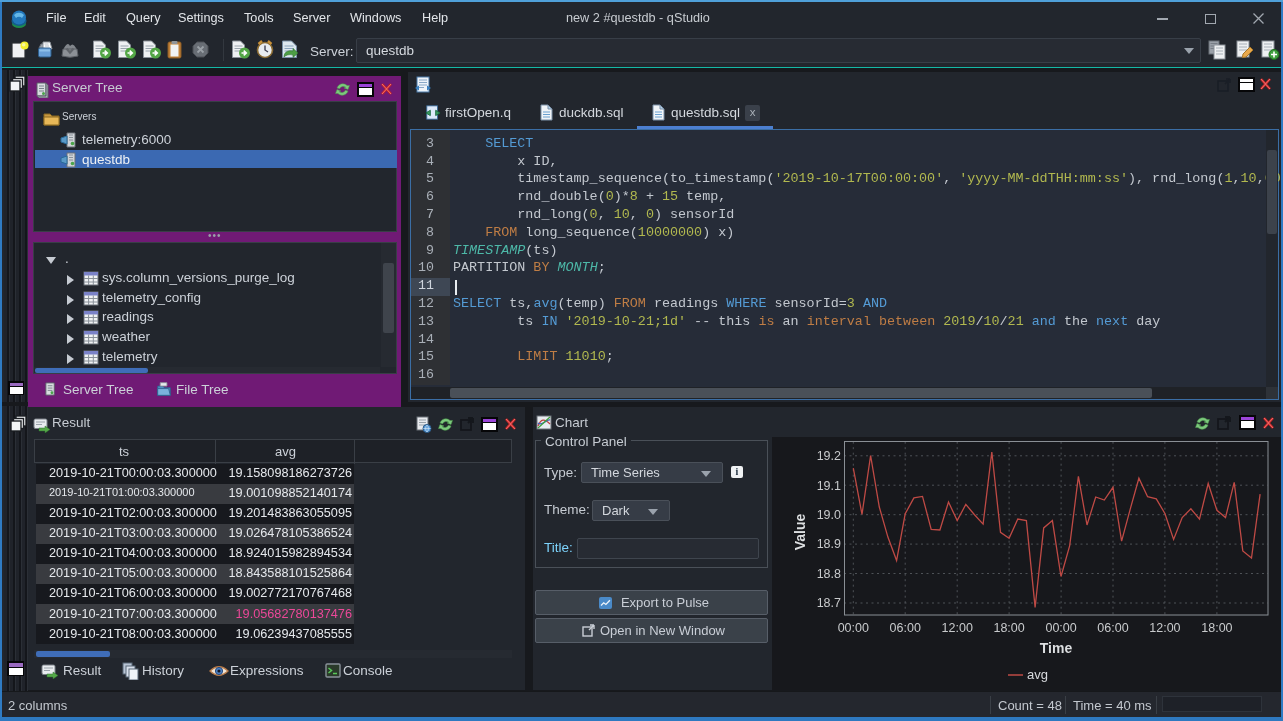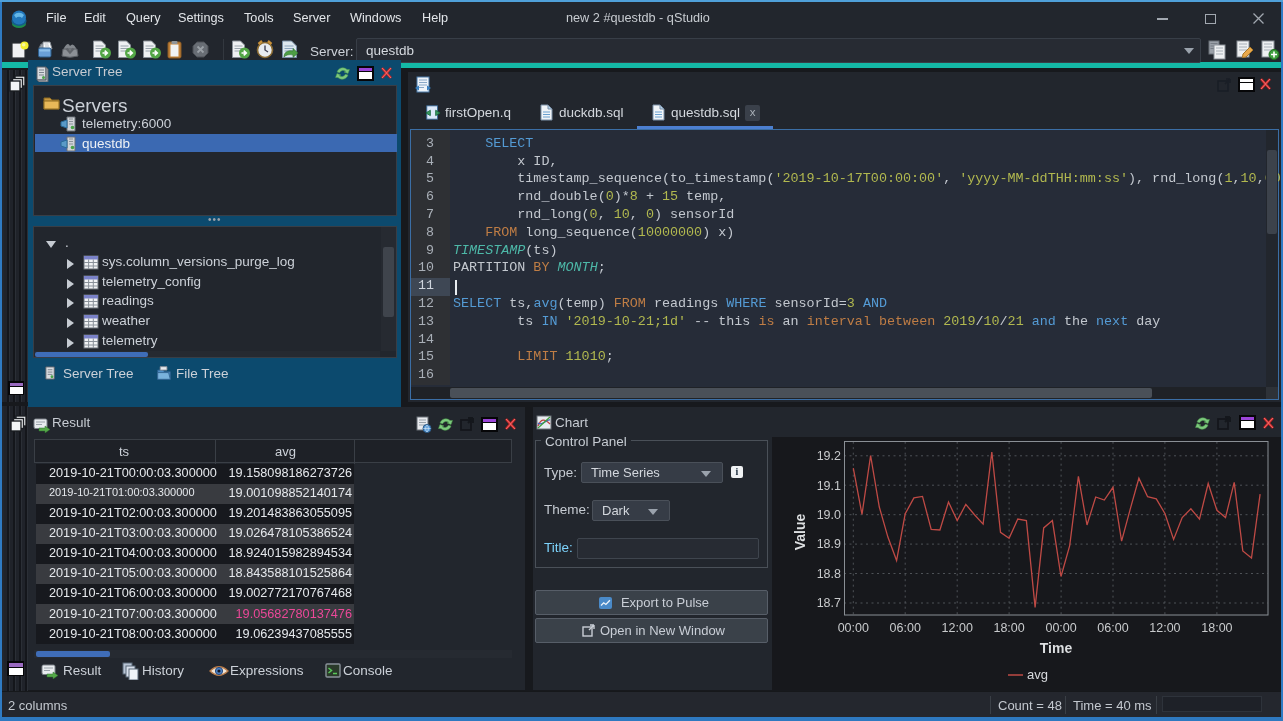--- a/index.html
+++ b/index.html
@@ -10,26 +10,26 @@
 .txt{color:#ccd1d8;font-size:13px;white-space:pre;}
 
 #topborder{left:0;top:0;width:1283px;height:2px;background:#4fa0d9;}
 #leftborder{left:0;top:2px;width:2px;height:717px;background:#2f7bc3;}
 #rightborder{left:1281px;top:2px;width:2px;height:717px;background:#2f7bc3;}
 #botborder{left:0;top:717px;width:1283px;height:4px;background:#2e79c0;}
 
 #titlebar{left:2px;top:2px;width:1279px;height:33px;background:#22262d;}
 .menuitem{position:absolute;top:9px;color:#e2e5e9;font-size:12.7px;}
 
-#toolbar{left:2px;top:35px;width:1279px;height:33px;background:#22262d;border-bottom:6px solid #14b8a6;}
+#toolbar{left:2px;top:35px;width:1279px;height:33px;background:#22262d;border-bottom:1px solid #14b8a6;}
 
 #dockstrip1{left:2px;top:70px;width:26px;height:332px;background:#22262d;}
 #dockstrip2{left:2px;top:406px;width:26px;height:285px;background:#22262d;}
 .stripes{width:24px;background:repeating-linear-gradient(90deg,#20232a 0 3.5px,#14161b 3.5px 5px,#2b2f36 5px 6px);}
-#leftpanel{left:28px;top:60px;width:373px;height:420px;background:#0c4a6e;}
+#leftpanel{left:28px;top:76px;width:373px;height:420px;background:#701a75;}
 #docpanel{left:408px;top:72px;width:873px;height:330px;background:#22262d;}
 #resultpanel{left:28px;top:407px;width:497px;height:283px;background:#22262d;}
 #chartpanel{left:533px;top:407px;width:748px;height:283px;background:#22262d;}
 #statusbar{left:2px;top:691px;width:1279px;height:26px;background:#24272e;border-top:1px solid #16181b;}
 
 #editor{position:absolute;left:2px;top:57px;width:869px;height:271px;background:#262c38;border:1px solid #3b6ea5;}
 #gutter{position:absolute;left:0;top:0;width:39px;height:255px;background:#2e3034;}
 .ln{position:absolute;left:0;width:23px;text-align:right;z-index:2;color:#a9afb7;font-family:"Liberation Mono",monospace;font-size:13.3px;}
 .cl{position:absolute;left:42px;font-family:"Liberation Mono",monospace;font-size:13.4px;white-space:pre;color:#c3c8cf;}
 .kb{color:#549bd5;} 
@@ -203,21 +203,21 @@
     <svg class="abs" style="left:352px;top:6px" width="13" height="14" viewBox="0 0 13 14">
       <path d="M2 2 L11 12 M11 2 L2 12" stroke="#cc2222" stroke-width="2.6"></path>
       <path d="M2 2 L11 12 M11 2 L2 12" stroke="#e88" stroke-width=".8"></path>
     </svg>
 
     <div class="abs" style="left:5px;top:25px;width:364px;height:131px;border:1px solid #383e46;background:#22262d">
       <svg class="abs" style="left:9px;top:10px" width="17" height="15" viewBox="0 0 17 15">
         <path d="M1 2 h6 l2 2 h7 v9 h-15 z" fill="#c89840" stroke="#8a6820"></path>
         <path d="M1 5 h15 v8 h-15 z" fill="#e8b858" stroke="#8a6820"></path>
       </svg>
-      <span class="abs" style="left:28px;top:9px;font-size:19px;color:#ccd1d8">Servers</span>
+      <span class="abs" style="left:28px;top:9px;font-size:10px;color:#ccd1d8">Servers</span>
       <svg class="abs" style="left:26px;top:30px" width="18" height="17" viewBox="0 0 18 17">
         <path d="M7 1 h8 v14 h-8 z" fill="#d0d4d8" stroke="#6a7078"></path>
         <path d="M9 3 h4 M9 5.5 h4 M9 8 h4" stroke="#8a929a" stroke-width="1"></path>
         <circle cx="12.5" cy="11.5" r="1.8" fill="#4aa44a"></circle>
         <path d="M1 6 l6 -2 v8 l-6 -2 z" fill="#5a9ac8" stroke="#2a6a98"></path>
       </svg>
       <span class="abs" style="left:48px;top:30px;font-size:13.5px;color:#ccd1d8">telemetry:6000</span>
       <div class="abs" style="left:1px;top:48px;width:362px;height:18px;background:#3b69b2"></div>
       <svg class="abs" style="left:26px;top:50px" width="18" height="17" viewBox="0 0 18 17">
         <path d="M7 1 h8 v14 h-8 z" fill="#d0d4d8" stroke="#6a7078"></path>

